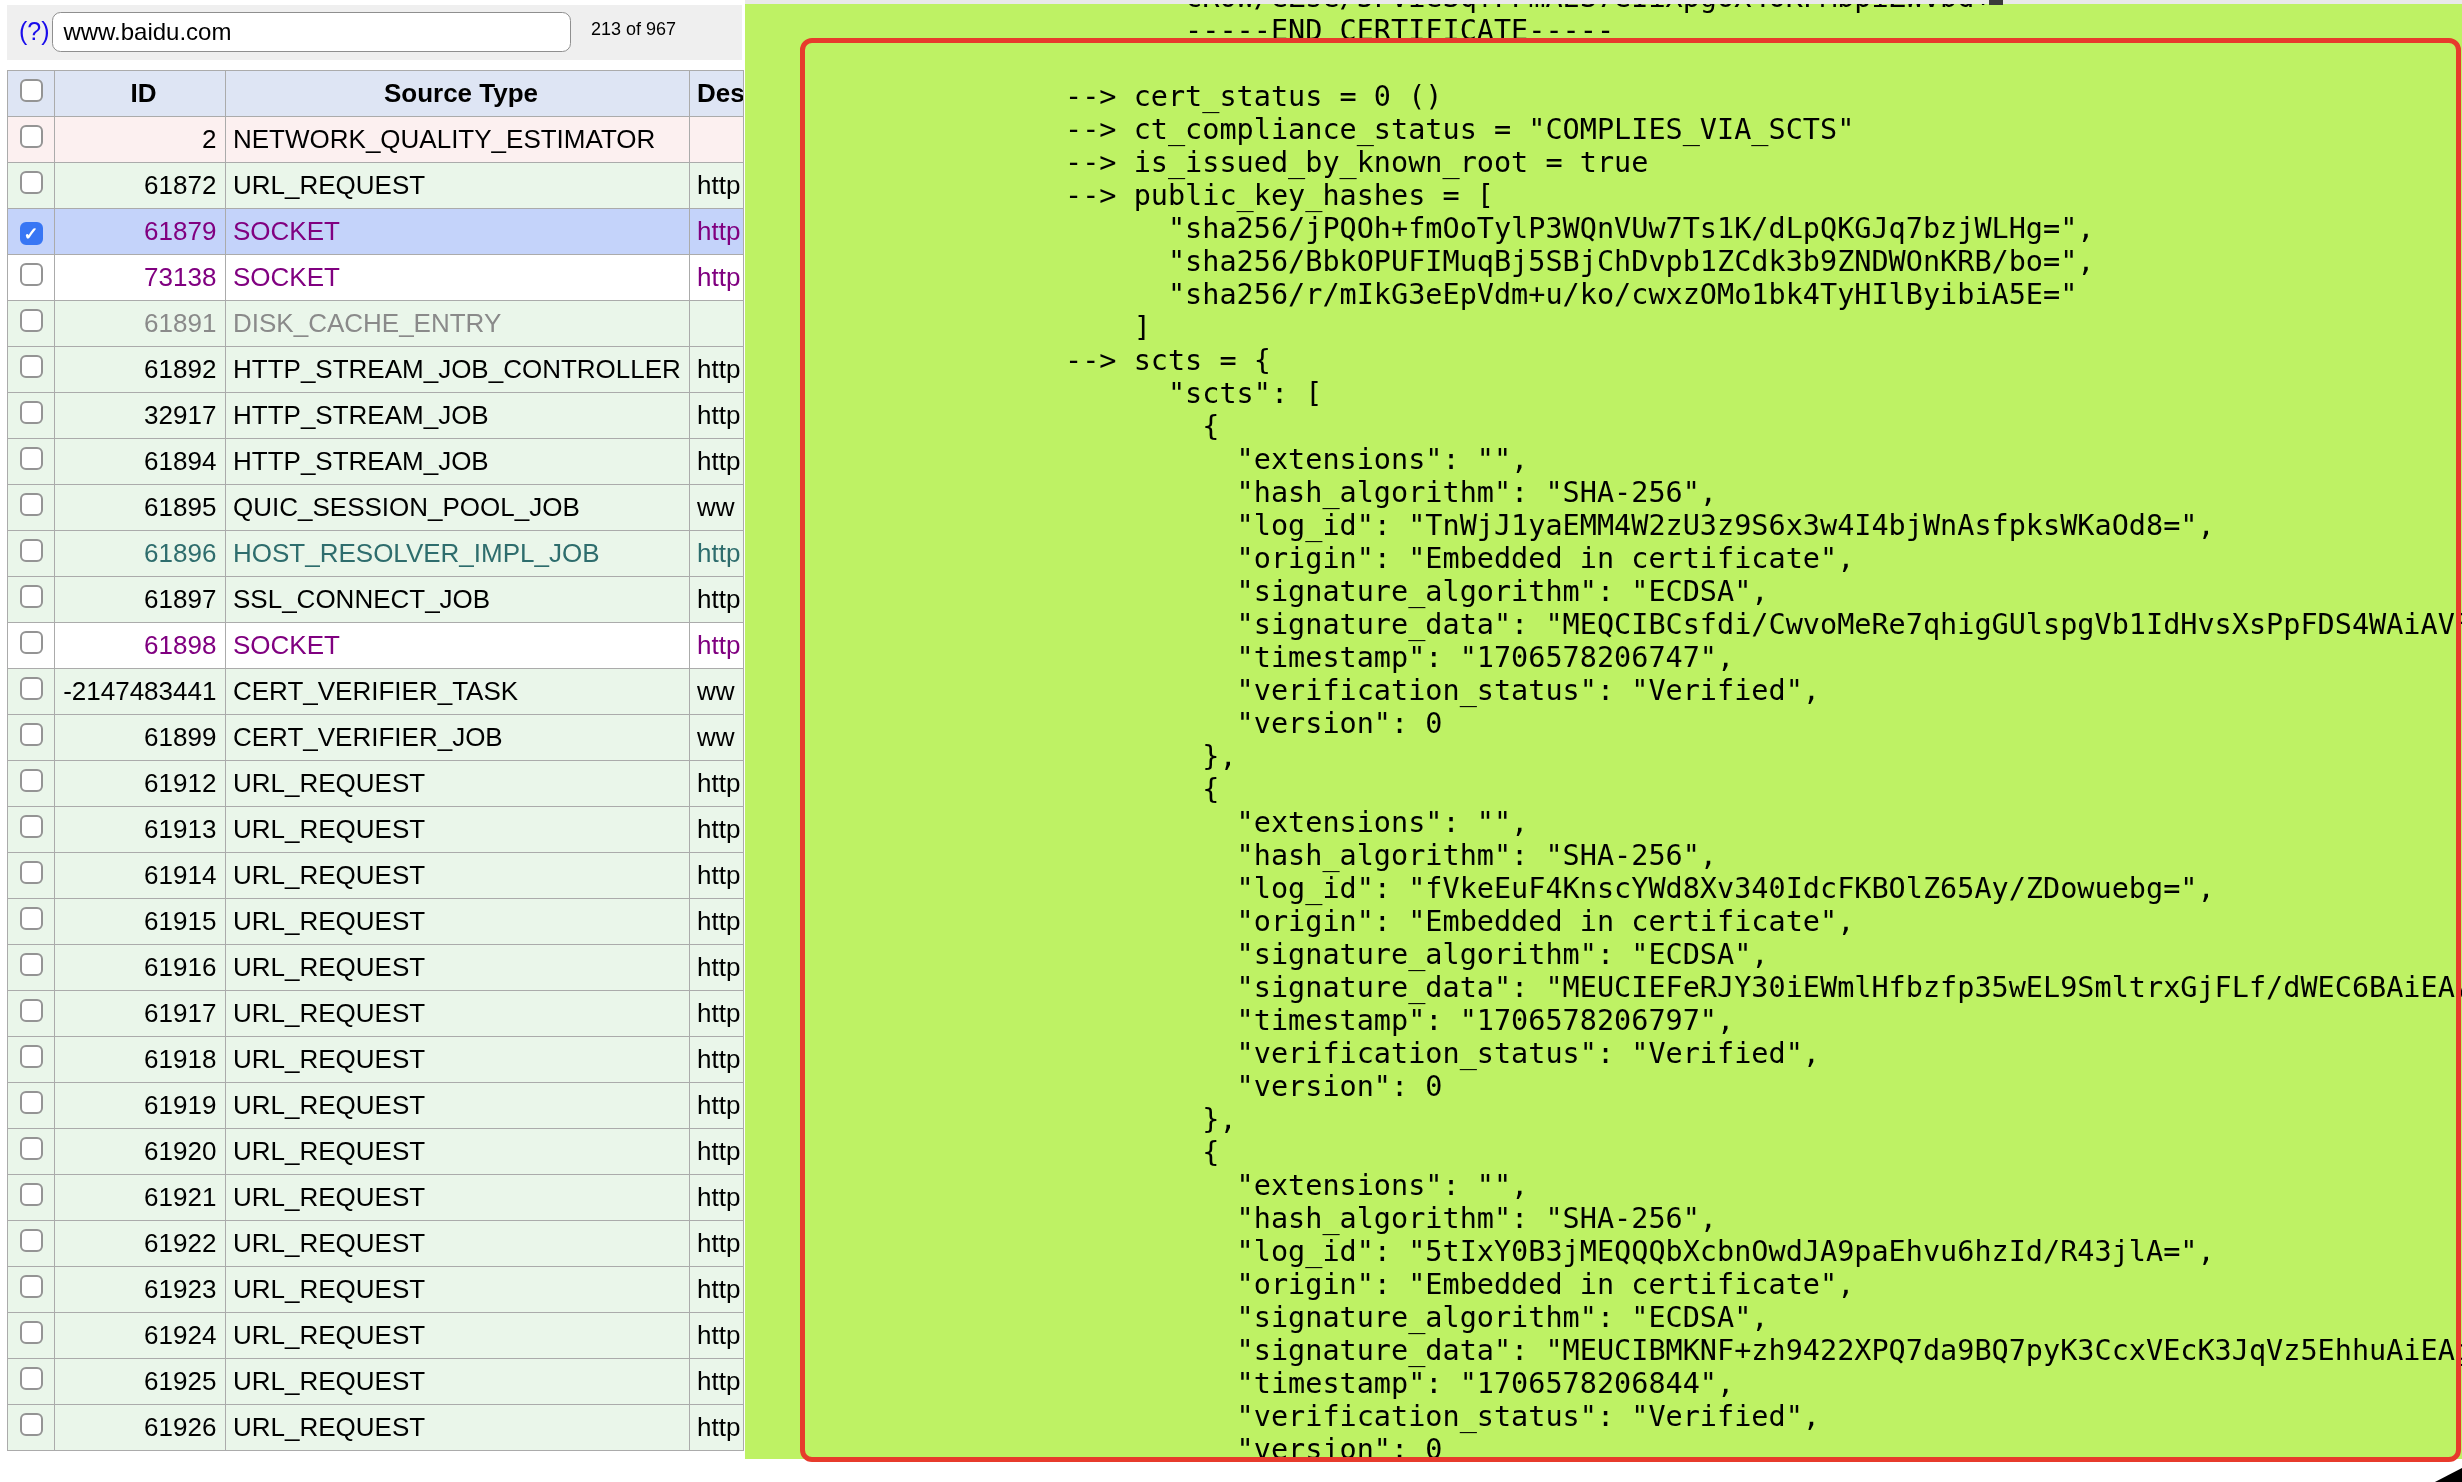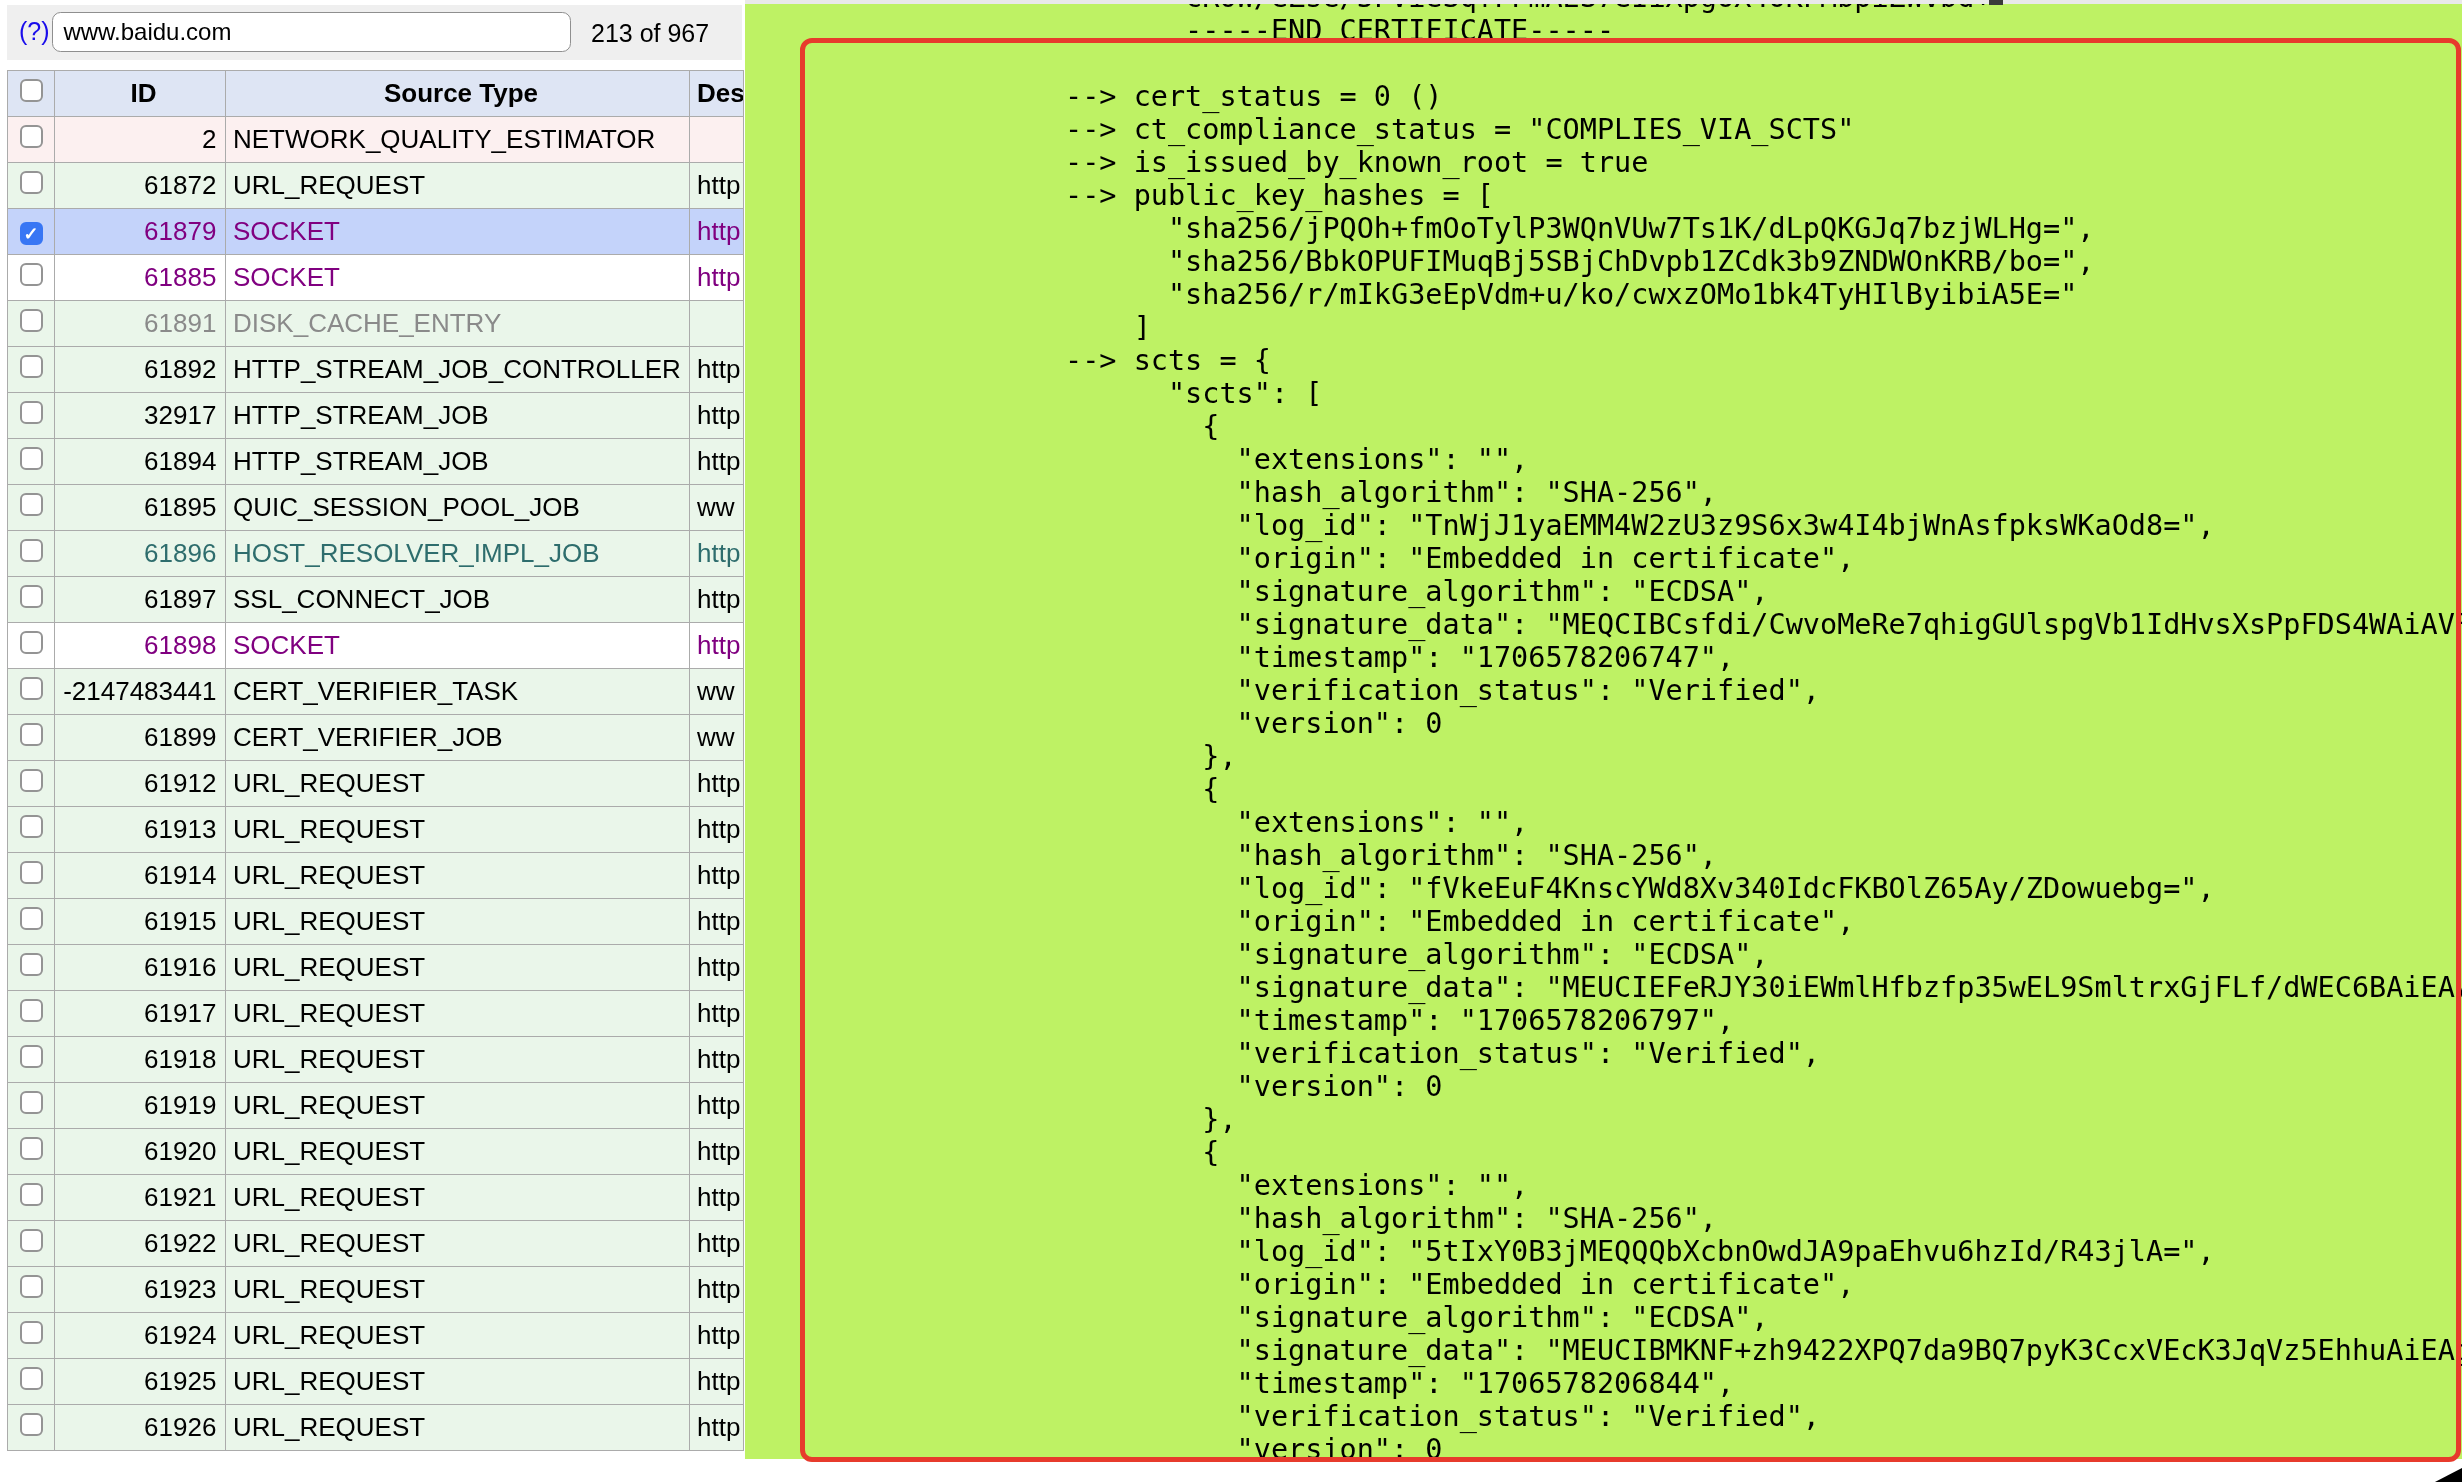--- a/index.html
+++ b/index.html
@@ -9,21 +9,21 @@
   }
 
   
   .searchbar{position:absolute;left:7px;top:5.2px;width:735px;height:55px;background:#EFEFEF;}
   .help{position:absolute;left:12px;top:12px;font-size:25px;color:var(--link-blue,#1A0DEB);text-decoration:none;cursor:pointer}
   .search-input{
     position:absolute;left:45px;top:7px;width:496px;height:38px;
     border:1.7px solid #8F8F8F;border-radius:8.6px;background:#fff;
     font-family:"Liberation Sans",sans-serif;font-size:24px;padding:0 10.4px;outline:none;
   }
-  .match-count{position:absolute;left:584px;top:14px;font-size:25px;white-space:nowrap}
+  .match-count{position:absolute;left:584px;top:14px;font-size:18px;white-space:nowrap}
 
   
   .events{
     position:absolute;left:7px;top:70px;width:735px;
     border-collapse:collapse;table-layout:fixed;font-size:26px;
   }
   .events th,.events td{
     border:0.9px solid #ABABAB;height:45px;padding:0;overflow:hidden;
     white-space:nowrap;vertical-align:middle;
   }
@@ -116,21 +116,21 @@
         <td class="c-desc" data-interactable="false">http</td>
       </tr>
       <tr class="socket selected" data-interactable="true">
         <td class="c-check" data-interactable="false"><span class="cb on" data-interactable="true">✓</span></td>
         <td class="c-id" data-interactable="false">61879</td>
         <td class="c-type" data-interactable="false">SOCKET</td>
         <td class="c-desc" data-interactable="false">http</td>
       </tr>
       <tr class="socket" data-interactable="true">
         <td class="c-check" data-interactable="false"><span class="cb" data-interactable="true"></span></td>
-        <td class="c-id" data-interactable="false">61885</td>
+        <td class="c-id" data-interactable="false">73138</td>
         <td class="c-type" data-interactable="false">SOCKET</td>
         <td class="c-desc" data-interactable="false">http</td>
       </tr>
       <tr class="inactive" data-interactable="true">
         <td class="c-check" data-interactable="false"><span class="cb" data-interactable="true"></span></td>
         <td class="c-id" data-interactable="false">61891</td>
         <td class="c-type" data-interactable="false">DISK_CACHE_ENTRY</td>
         <td class="c-desc" data-interactable="false"></td>
       </tr>
       <tr class="green" data-interactable="true">

